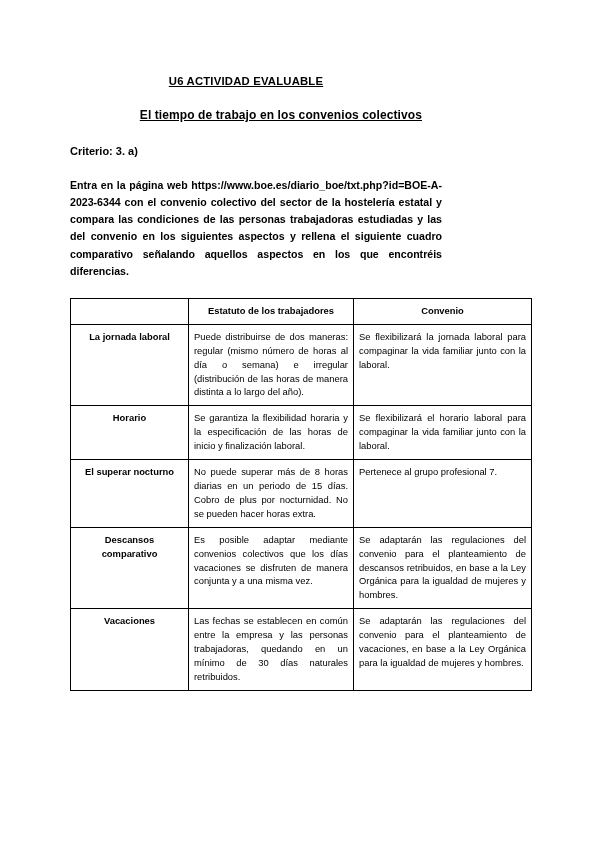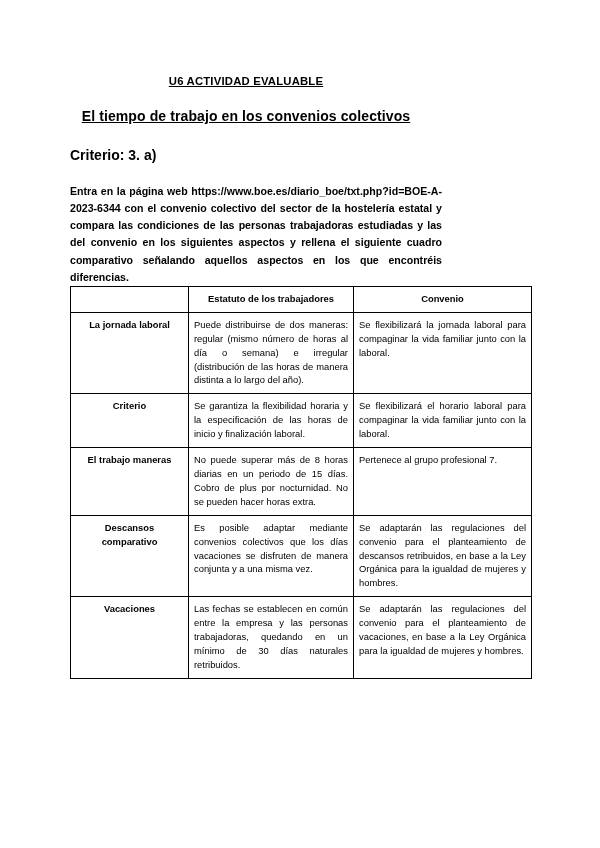--- a/index.html
+++ b/index.html
@@ -24,44 +24,45 @@
   .doc-title {
     text-align: center;
     font-weight: bold;
     font-size: 11.3px;
     text-decoration: underline;
     letter-spacing: 0.2px;
     margin: 0 0 0 0;
     padding-right: 28px;
   }
   .doc-subtitle {
-    text-align: center;
+    text-align: right;
     font-weight: bold;
-    font-size: 14px;
+    font-size: 12px;
     text-decoration: underline;
     letter-spacing: 0.1px;
     margin: 21px 0 0 0;
     padding-right: 28px;
   }
   .criterio {
     font-weight: bold;
-    font-size: 14px;
+    font-size: 11px;
     margin: 23px 0 0 0;
   }
   .intro {
     font-weight: bold;
     font-size: 10.6px;
     line-height: 1.62;
     text-align: justify;
     margin: 20px 0 0 0;
     padding-right: 8px;
   }
   .intro .url {
   }
   table.compare {
+    margin-top: 18px;
     width: 461px;
     border-collapse: collapse;
     table-layout: fixed;
   }
   table.compare td, table.compare th {
     border: 1px solid #000000;
     vertical-align: top;
     padding: 5px 5px 6px 5px;
     font-size: 9.4px;
     line-height: 1.48;
@@ -115,26 +116,26 @@
         <th class="hdr">Convenio</th>
       </tr>
     </thead>
     <tbody>
       <tr>
         <td class="aspect">La jornada laboral</td>
         <td class="body-cell">Puede distribuirse de dos maneras: regular (mismo número de horas al día o semana) e irregular (distribución de las horas de manera distinta a lo largo del año).</td>
         <td class="body-cell">Se flexibilizará la jornada laboral para compaginar la vida familiar junto con la laboral.</td>
       </tr>
       <tr>
-        <td class="aspect">Criterio</td>
+        <td class="aspect">Horario</td>
         <td class="body-cell">Se garantiza la flexibilidad horaria y la especificación de las horas de inicio y finalización laboral.</td>
         <td class="body-cell">Se flexibilizará el horario laboral para compaginar la vida familiar junto con la laboral.</td>
       </tr>
       <tr>
-        <td class="aspect">El trabajo maneras</td>
+        <td class="aspect">El superar nocturno</td>
         <td class="body-cell">No puede superar más de 8 horas diarias en un periodo de 15 días. Cobro de plus por nocturnidad. No se pueden hacer horas extra.</td>
         <td class="body-cell">Pertenece al grupo profesional 7.</td>
       </tr>
       <tr>
         <td class="aspect">Descansos comparativo</td>
         <td class="body-cell">Es posible adaptar mediante convenios colectivos que los días vacaciones se disfruten de manera conjunta y a una misma vez.</td>
         <td class="body-cell">Se adaptarán las regulaciones del convenio para el planteamiento de descansos retribuidos, en base a la Ley Orgánica para la igualdad de mujeres y hombres.</td>
       </tr>
       <tr>
         <td class="aspect">Vacaciones</td>

